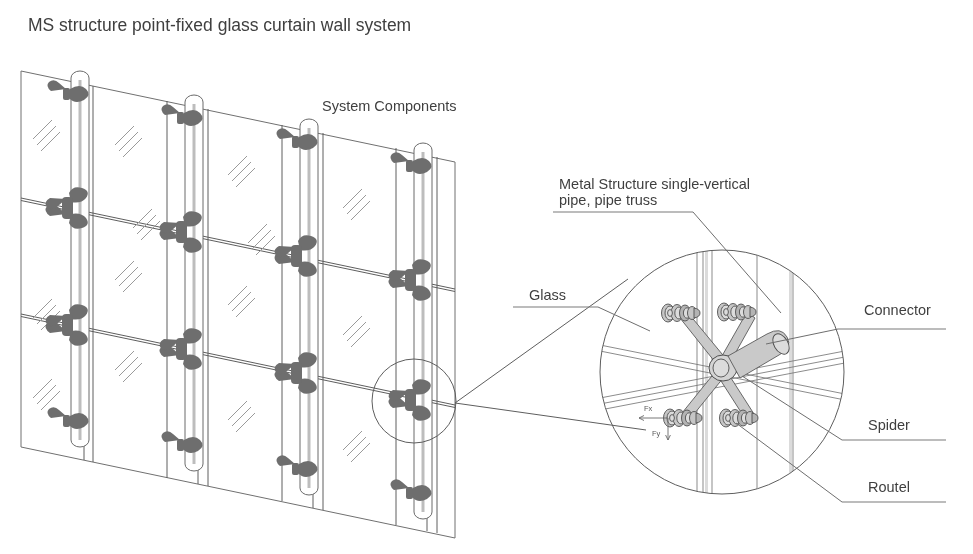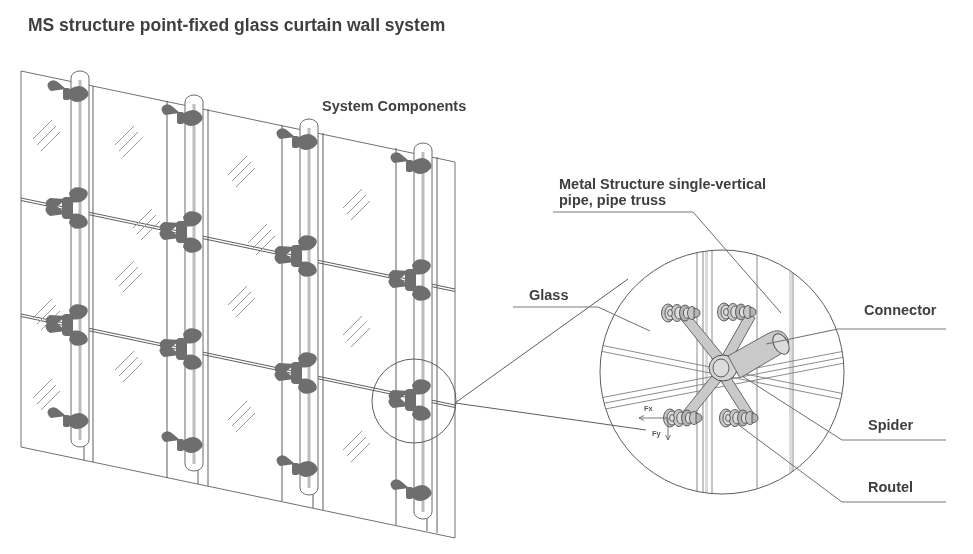--- a/index.html
+++ b/index.html
@@ -12,21 +12,20 @@
     width: 973px;
     height: 554px;
     overflow: hidden;
     font-family: "Liberation Sans", sans-serif;
     color: #3d3d3d;
   }
   #stage {
     position: relative;
     width: 973px;
     height: 554px;
-    font-weight: bold;
   }
   #diagram {
     position: absolute;
     left: 0;
     top: 0;
     width: 973px;
     height: 554px;
   }
   .txt-title {
     font-size: 17.5px;

